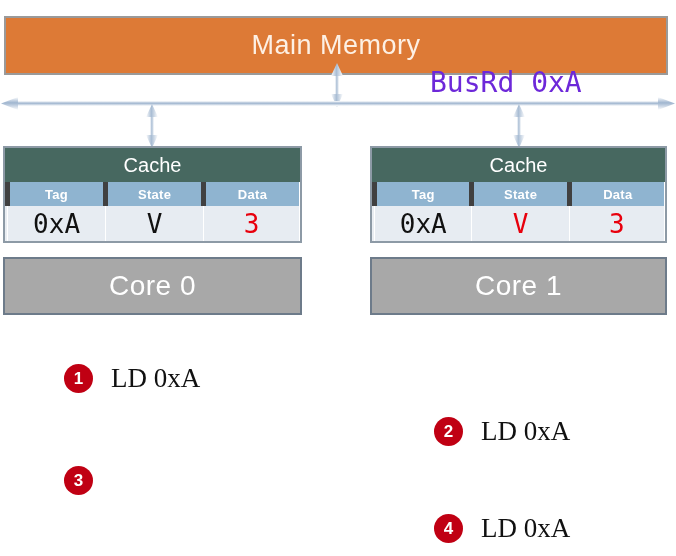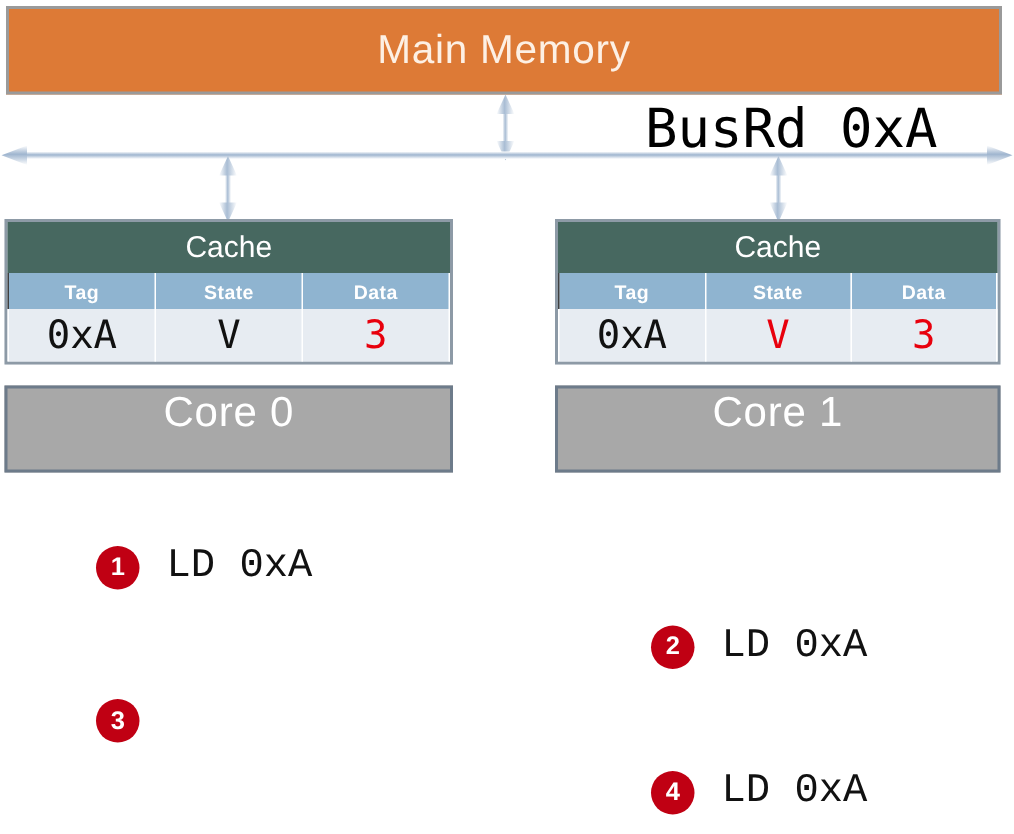--- a/index.html
+++ b/index.html
@@ -12,21 +12,21 @@
     height: 556px;
     position: relative;
     overflow: hidden;
     font-family: "Liberation Sans", sans-serif;
   }
 
   
   .main-memory {
     position: absolute;
     left: 4px;
-    top: 4px;
+    top: 16px;
     width: 664px;
     height: 59px;
     background: #dd7a36;
     border: 2px solid #9a9a9a;
     box-sizing: border-box;
     display: flex;
     align-items: center;
     justify-content: center;
   }
   .main-memory-label {
@@ -35,22 +35,22 @@
     font-weight: 400;
     letter-spacing: 0.5px;
   }
 
   
   .bus-label {
     position: absolute;
     left: 430px;
     top: 66px;
     font-family: "DejaVu Sans Mono", monospace;
-    font-size: 36px;
-    color: #000000;
+    font-size: 28px;
+    color: #6d28d9;
     white-space: nowrap;
     letter-spacing: 0px;
   }
   .bus-line-wrap {
     position: absolute;
     left: 0px;
     top: 92px;
     width: 676px;
     height: 22px;
   }
@@ -84,21 +84,21 @@
     width: 100%;
     border-collapse: collapse;
     table-layout: fixed;
   }
   .cache-table th {
     background: #8fb4d0;
     color: #ffffff;
     font-size: 13px;
     font-weight: bold;
     height: 22px;
-    border-left: 1px solid #404040;
+    border-left: 5px solid #404040;
     border-right: 1px solid #ffffff;
     letter-spacing: 0.3px;
   }
   .cache-table td {
     background: #e7ecf2;
     height: 33px;
     text-align: center;
     font-family: "DejaVu Sans Mono", monospace;
     font-size: 26px;
     color: #111111;
@@ -112,21 +112,21 @@
 
   
   .core-block {
     position: absolute;
     top: 257px;
     height: 58px;
     box-sizing: border-box;
     background: #a8a8a8;
     border: 2px solid #6d7b8a;
     display: flex;
-    align-items: flex-start;
+    align-items: center;
     justify-content: center;
   }
   .core-block.left  { left: 3px;   width: 299px; }
   .core-block.right { left: 370px; width: 297px; }
   .core-label {
     color: #ffffff;
     font-size: 28px;
     letter-spacing: 0.5px;
   }
 
@@ -144,21 +144,21 @@
     color: #ffffff;
     font-size: 17px;
     font-weight: bold;
     display: flex;
     align-items: center;
     justify-content: center;
     flex: 0 0 auto;
   }
   .step-text {
     margin-left: 18px;
-    font-family: Liberation Mono, monospace;
+    font-family: Liberation Serif, serif;
     font-size: 27px;
     color: #111111;
     white-space: pre;
   }
 </style>
 </head>
 <body>
 
 <div class="main-memory">
   <span class="main-memory-label">Main Memory</span>

